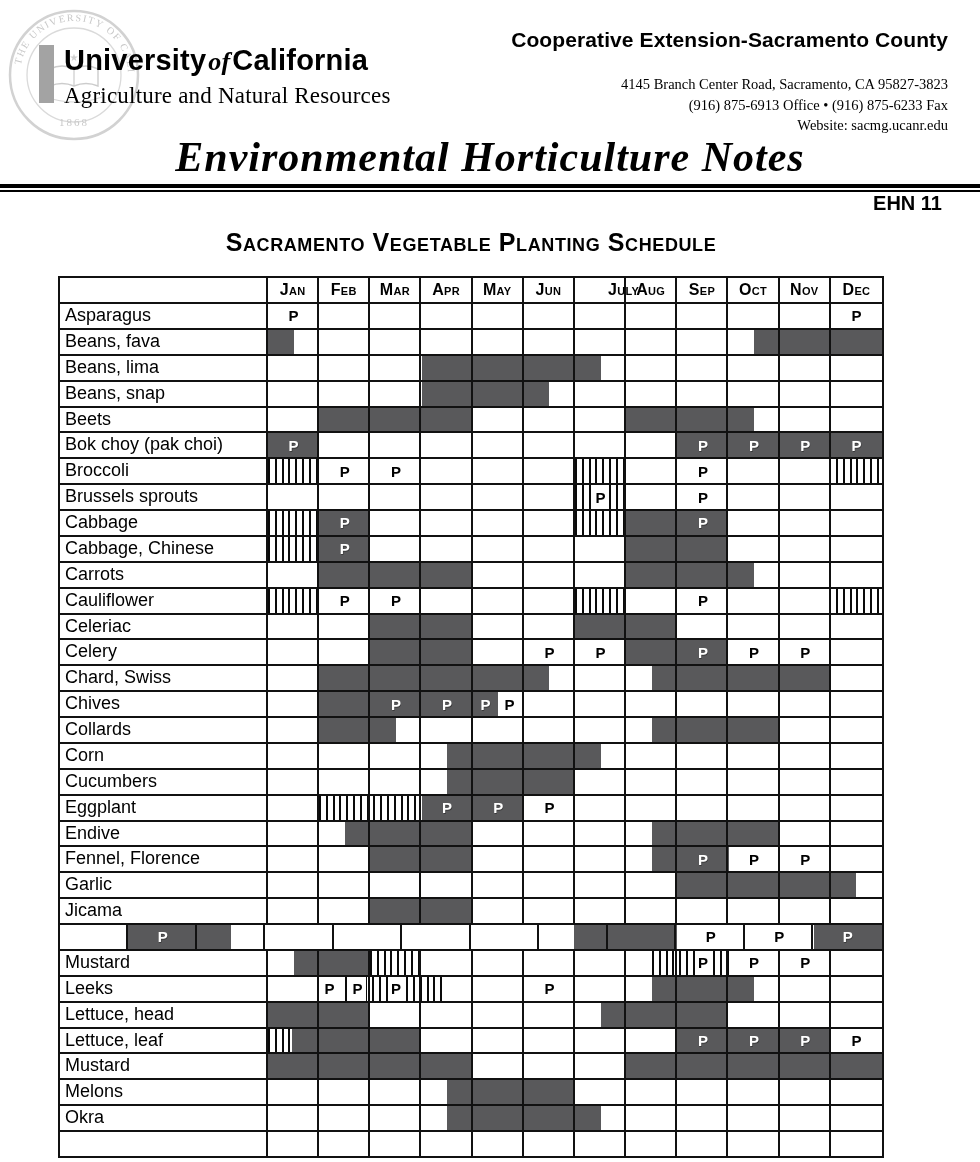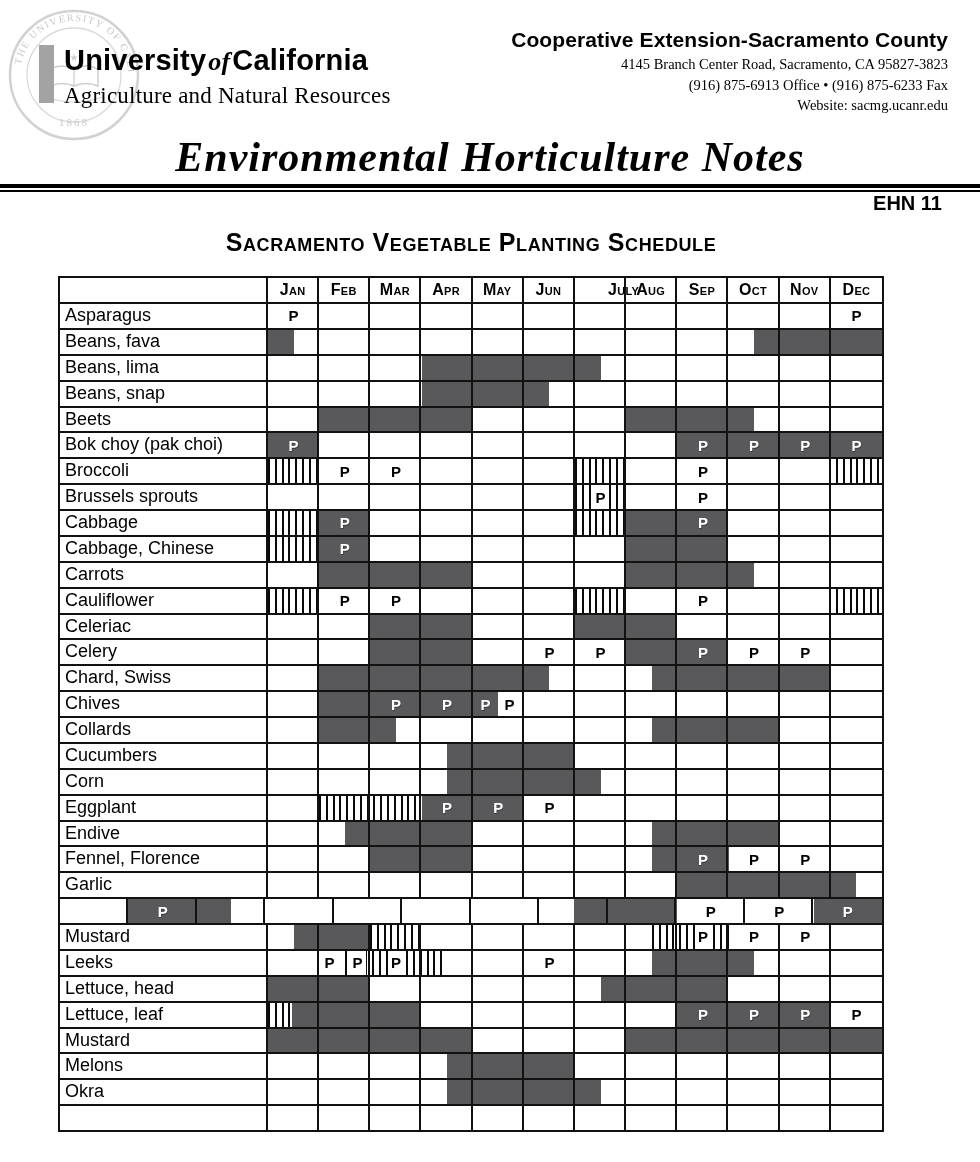--- a/index.html
+++ b/index.html
@@ -8,21 +8,21 @@
     overflow:hidden;font-family:"Liberation Sans",sans-serif;color:#000;
     margin:0 auto;
   }
   
   .seal{position:absolute;left:6px;top:5px;}
   .graybar{position:absolute;left:39px;top:45px;width:15px;height:58px;background:#a3a3a3;}
   .wordmark{position:absolute;left:64px;top:44px;font-weight:bold;font-size:29px;letter-spacing:0.2px;white-space:nowrap;}
   .wordmark .of{font-family:"Liberation Serif",serif;font-style:italic;font-weight:600;font-size:26px;padding:0 2px;}
   .division{position:absolute;left:64px;top:83px;font-family:"Liberation Serif",serif;font-size:23px;letter-spacing:0.2px;}
   .office{position:absolute;right:32px;top:28px;text-align:right;}
-  .office .office-title{font-weight:bold;font-size:21px;letter-spacing:0.1px;margin-bottom:2px;}
+  .office .office-title{font-weight:bold;font-size:21px;letter-spacing:0.1px;margin-bottom:22px;}
   .office .office-line{font-family:"Liberation Serif",serif;font-size:14.5px;line-height:20.5px;}
   .pub-title{
     position:absolute;top:133px;left:0;width:980px;text-align:center;
     font-family:"Liberation Serif",serif;font-weight:bold;font-style:italic;
     font-size:42px;letter-spacing:1px;
   }
   .rule{position:absolute;top:184px;left:0;width:980px;height:1px;border-top:4px solid #000;border-bottom:2px solid #000;padding-top:1px;box-sizing:content-box;}
   .pub-number{position:absolute;top:192px;right:38px;font-weight:bold;font-size:20px;}
   .schedule-title{
     position:absolute;top:228px;left:58px;width:826px;text-align:center;
@@ -446,41 +446,41 @@
           <div class="gcell" style="left: 41.6667%; width: 8.33333%;"></div>
           <div class="gcell" style="left: 50%; width: 8.33333%;"></div>
           <div class="gcell" style="left: 58.3333%; width: 8.33333%;"></div>
           <div class="gcell" style="left: 66.6667%; width: 8.33333%;"></div>
           <div class="gcell" style="left: 75%; width: 8.33333%;"></div>
           <div class="gcell" style="left: 83.3333%; width: 8.33333%;"></div>
           <div class="gcell last" style="left: 91.6667%; width: 8.33333%;"></div>
         </div>
       </div>
       <div class="trow">
+        <div class="ncell">Corn</div>
+        <div class="track">
+          <div class="seg bar" style="left: 29.1667%; width: 25%; background: rgb(89, 89, 91);"></div>
+          <div class="gcell" style="left: 0%; width: 8.33333%;"></div>
+          <div class="gcell" style="left: 8.33333%; width: 8.33333%;"></div>
+          <div class="gcell" style="left: 16.6667%; width: 8.33333%;"></div>
+          <div class="gcell" style="left: 25%; width: 8.33333%;"></div>
+          <div class="gcell" style="left: 33.3333%; width: 8.33333%;"></div>
+          <div class="gcell" style="left: 41.6667%; width: 8.33333%;"></div>
+          <div class="gcell" style="left: 50%; width: 8.33333%;"></div>
+          <div class="gcell" style="left: 58.3333%; width: 8.33333%;"></div>
+          <div class="gcell" style="left: 66.6667%; width: 8.33333%;"></div>
+          <div class="gcell" style="left: 75%; width: 8.33333%;"></div>
+          <div class="gcell" style="left: 83.3333%; width: 8.33333%;"></div>
+          <div class="gcell last" style="left: 91.6667%; width: 8.33333%;"></div>
+        </div>
+      </div>
+      <div class="trow">
         <div class="ncell">Cucumbers</div>
         <div class="track">
           <div class="seg bar" style="left: 29.1667%; width: 20.8333%; background: rgb(89, 89, 91);"></div>
-          <div class="gcell" style="left: 0%; width: 8.33333%;"></div>
-          <div class="gcell" style="left: 8.33333%; width: 8.33333%;"></div>
-          <div class="gcell" style="left: 16.6667%; width: 8.33333%;"></div>
-          <div class="gcell" style="left: 25%; width: 8.33333%;"></div>
-          <div class="gcell" style="left: 33.3333%; width: 8.33333%;"></div>
-          <div class="gcell" style="left: 41.6667%; width: 8.33333%;"></div>
-          <div class="gcell" style="left: 50%; width: 8.33333%;"></div>
-          <div class="gcell" style="left: 58.3333%; width: 8.33333%;"></div>
-          <div class="gcell" style="left: 66.6667%; width: 8.33333%;"></div>
-          <div class="gcell" style="left: 75%; width: 8.33333%;"></div>
-          <div class="gcell" style="left: 83.3333%; width: 8.33333%;"></div>
-          <div class="gcell last" style="left: 91.6667%; width: 8.33333%;"></div>
-        </div>
-      </div>
-      <div class="trow">
-        <div class="ncell">Corn</div>
-        <div class="track">
-          <div class="seg bar" style="left: 29.1667%; width: 25%; background: rgb(89, 89, 91);"></div>
           <div class="gcell" style="left: 0%; width: 8.33333%;"></div>
           <div class="gcell" style="left: 8.33333%; width: 8.33333%;"></div>
           <div class="gcell" style="left: 16.6667%; width: 8.33333%;"></div>
           <div class="gcell" style="left: 25%; width: 8.33333%;"></div>
           <div class="gcell" style="left: 33.3333%; width: 8.33333%;"></div>
           <div class="gcell" style="left: 41.6667%; width: 8.33333%;"></div>
           <div class="gcell" style="left: 50%; width: 8.33333%;"></div>
           <div class="gcell" style="left: 58.3333%; width: 8.33333%;"></div>
           <div class="gcell" style="left: 66.6667%; width: 8.33333%;"></div>
           <div class="gcell" style="left: 75%; width: 8.33333%;"></div>
@@ -548,20 +548,38 @@
           <div class="gcell last" style="left: 91.6667%; width: 8.33333%;"></div>
           <span class="pmark pw" style="left: 70.8333%;">P</span>
           <span class="pmark pb" style="left: 79.1667%;">P</span>
           <span class="pmark pb" style="left: 87.5%;">P</span>
         </div>
       </div>
       <div class="trow">
         <div class="ncell">Garlic</div>
         <div class="track">
           <div class="seg bar" style="left: 66.6667%; width: 29.1667%; background: rgb(89, 89, 91);"></div>
+          <div class="gcell" style="left: 0%; width: 8.33333%;"></div>
+          <div class="gcell" style="left: 8.33333%; width: 8.33333%;"></div>
+          <div class="gcell" style="left: 16.6667%; width: 8.33333%;"></div>
+          <div class="gcell" style="left: 25%; width: 8.33333%;"></div>
+          <div class="gcell" style="left: 33.3333%; width: 8.33333%;"></div>
+          <div class="gcell" style="left: 41.6667%; width: 8.33333%;"></div>
+          <div class="gcell" style="left: 50%; width: 8.33333%;"></div>
+          <div class="gcell" style="left: 58.3333%; width: 8.33333%;"></div>
+          <div class="gcell" style="left: 66.6667%; width: 8.33333%;"></div>
+          <div class="gcell" style="left: 75%; width: 8.33333%;"></div>
+          <div class="gcell" style="left: 83.3333%; width: 8.33333%;"></div>
+          <div class="gcell last" style="left: 91.6667%; width: 8.33333%;"></div>
+        </div>
+      </div>
+      <div class="trow">
+        <div class="ncell">Jicama</div>
+        <div class="track">
+          <div class="seg bar" style="left: 16.6667%; width: 16.6667%; background: rgb(89, 89, 91);"></div>
           <div class="gcell" style="left: 0%; width: 8.33333%;"></div>
           <div class="gcell" style="left: 8.33333%; width: 8.33333%;"></div>
           <div class="gcell" style="left: 16.6667%; width: 8.33333%;"></div>
           <div class="gcell" style="left: 25%; width: 8.33333%;"></div>
           <div class="gcell" style="left: 33.3333%; width: 8.33333%;"></div>
           <div class="gcell" style="left: 41.6667%; width: 8.33333%;"></div>
           <div class="gcell" style="left: 50%; width: 8.33333%;"></div>
           <div class="gcell" style="left: 58.3333%; width: 8.33333%;"></div>
           <div class="gcell" style="left: 66.6667%; width: 8.33333%;"></div>
           <div class="gcell" style="left: 75%; width: 8.33333%;"></div>

